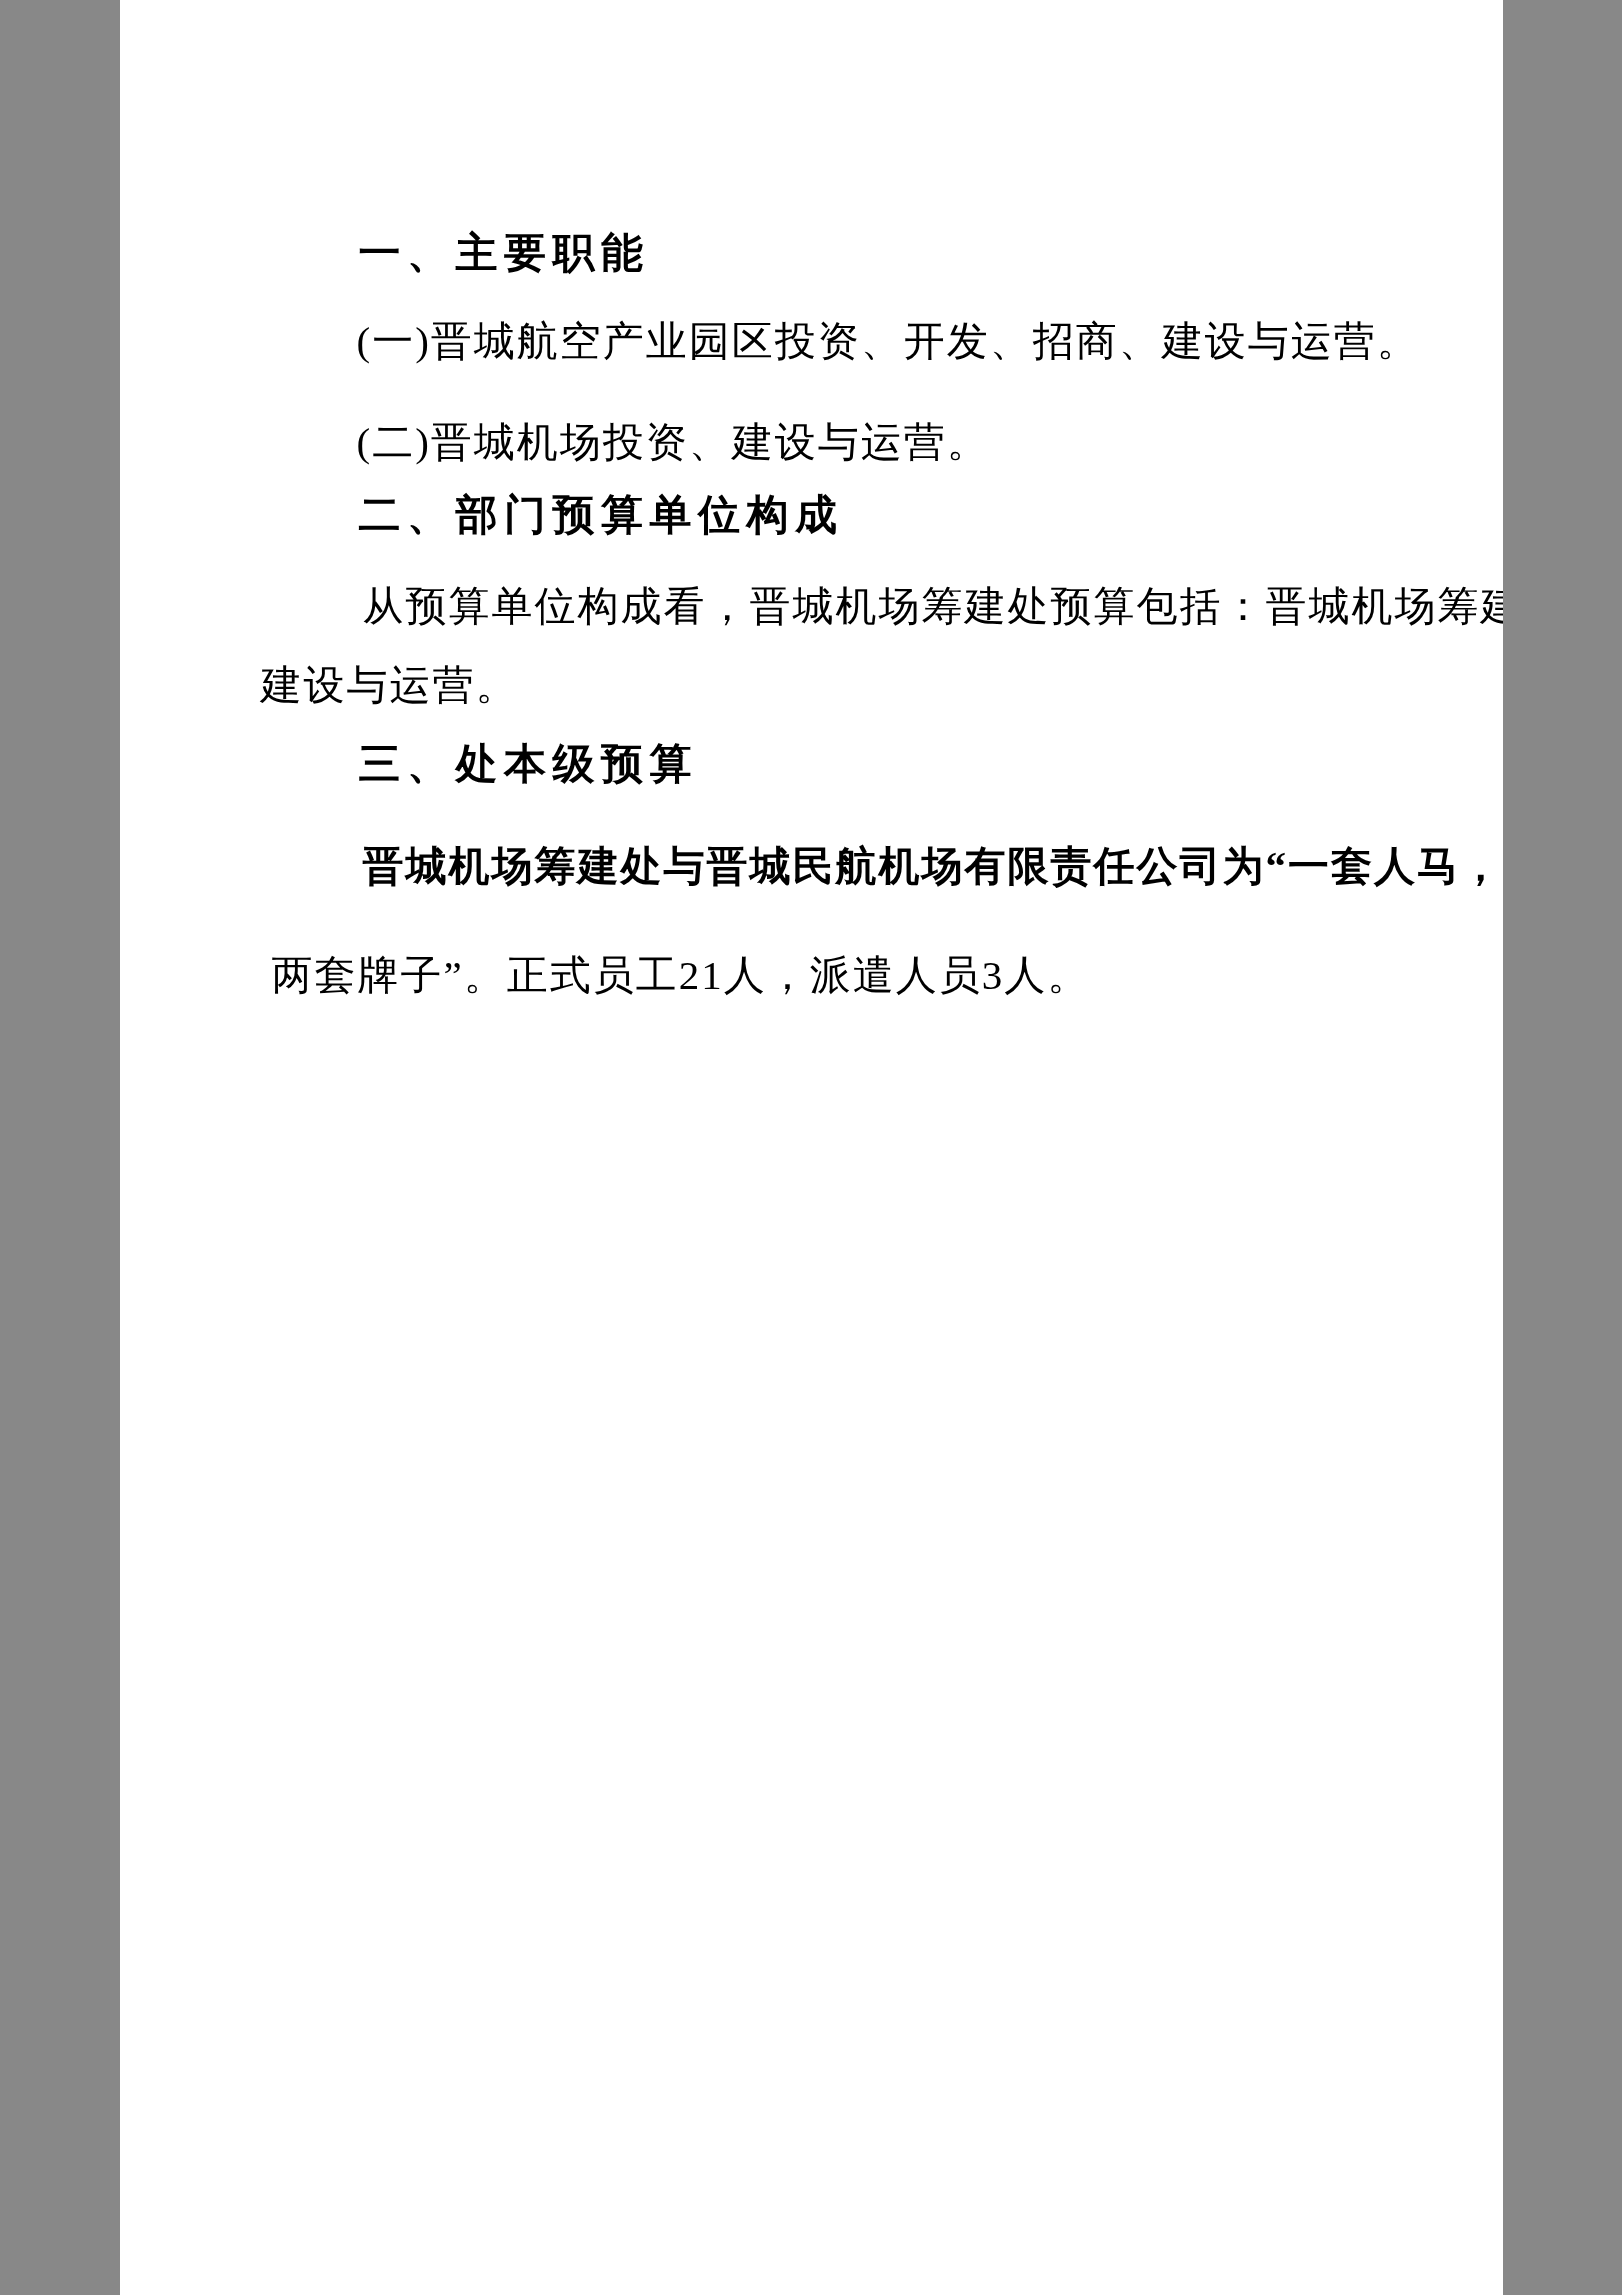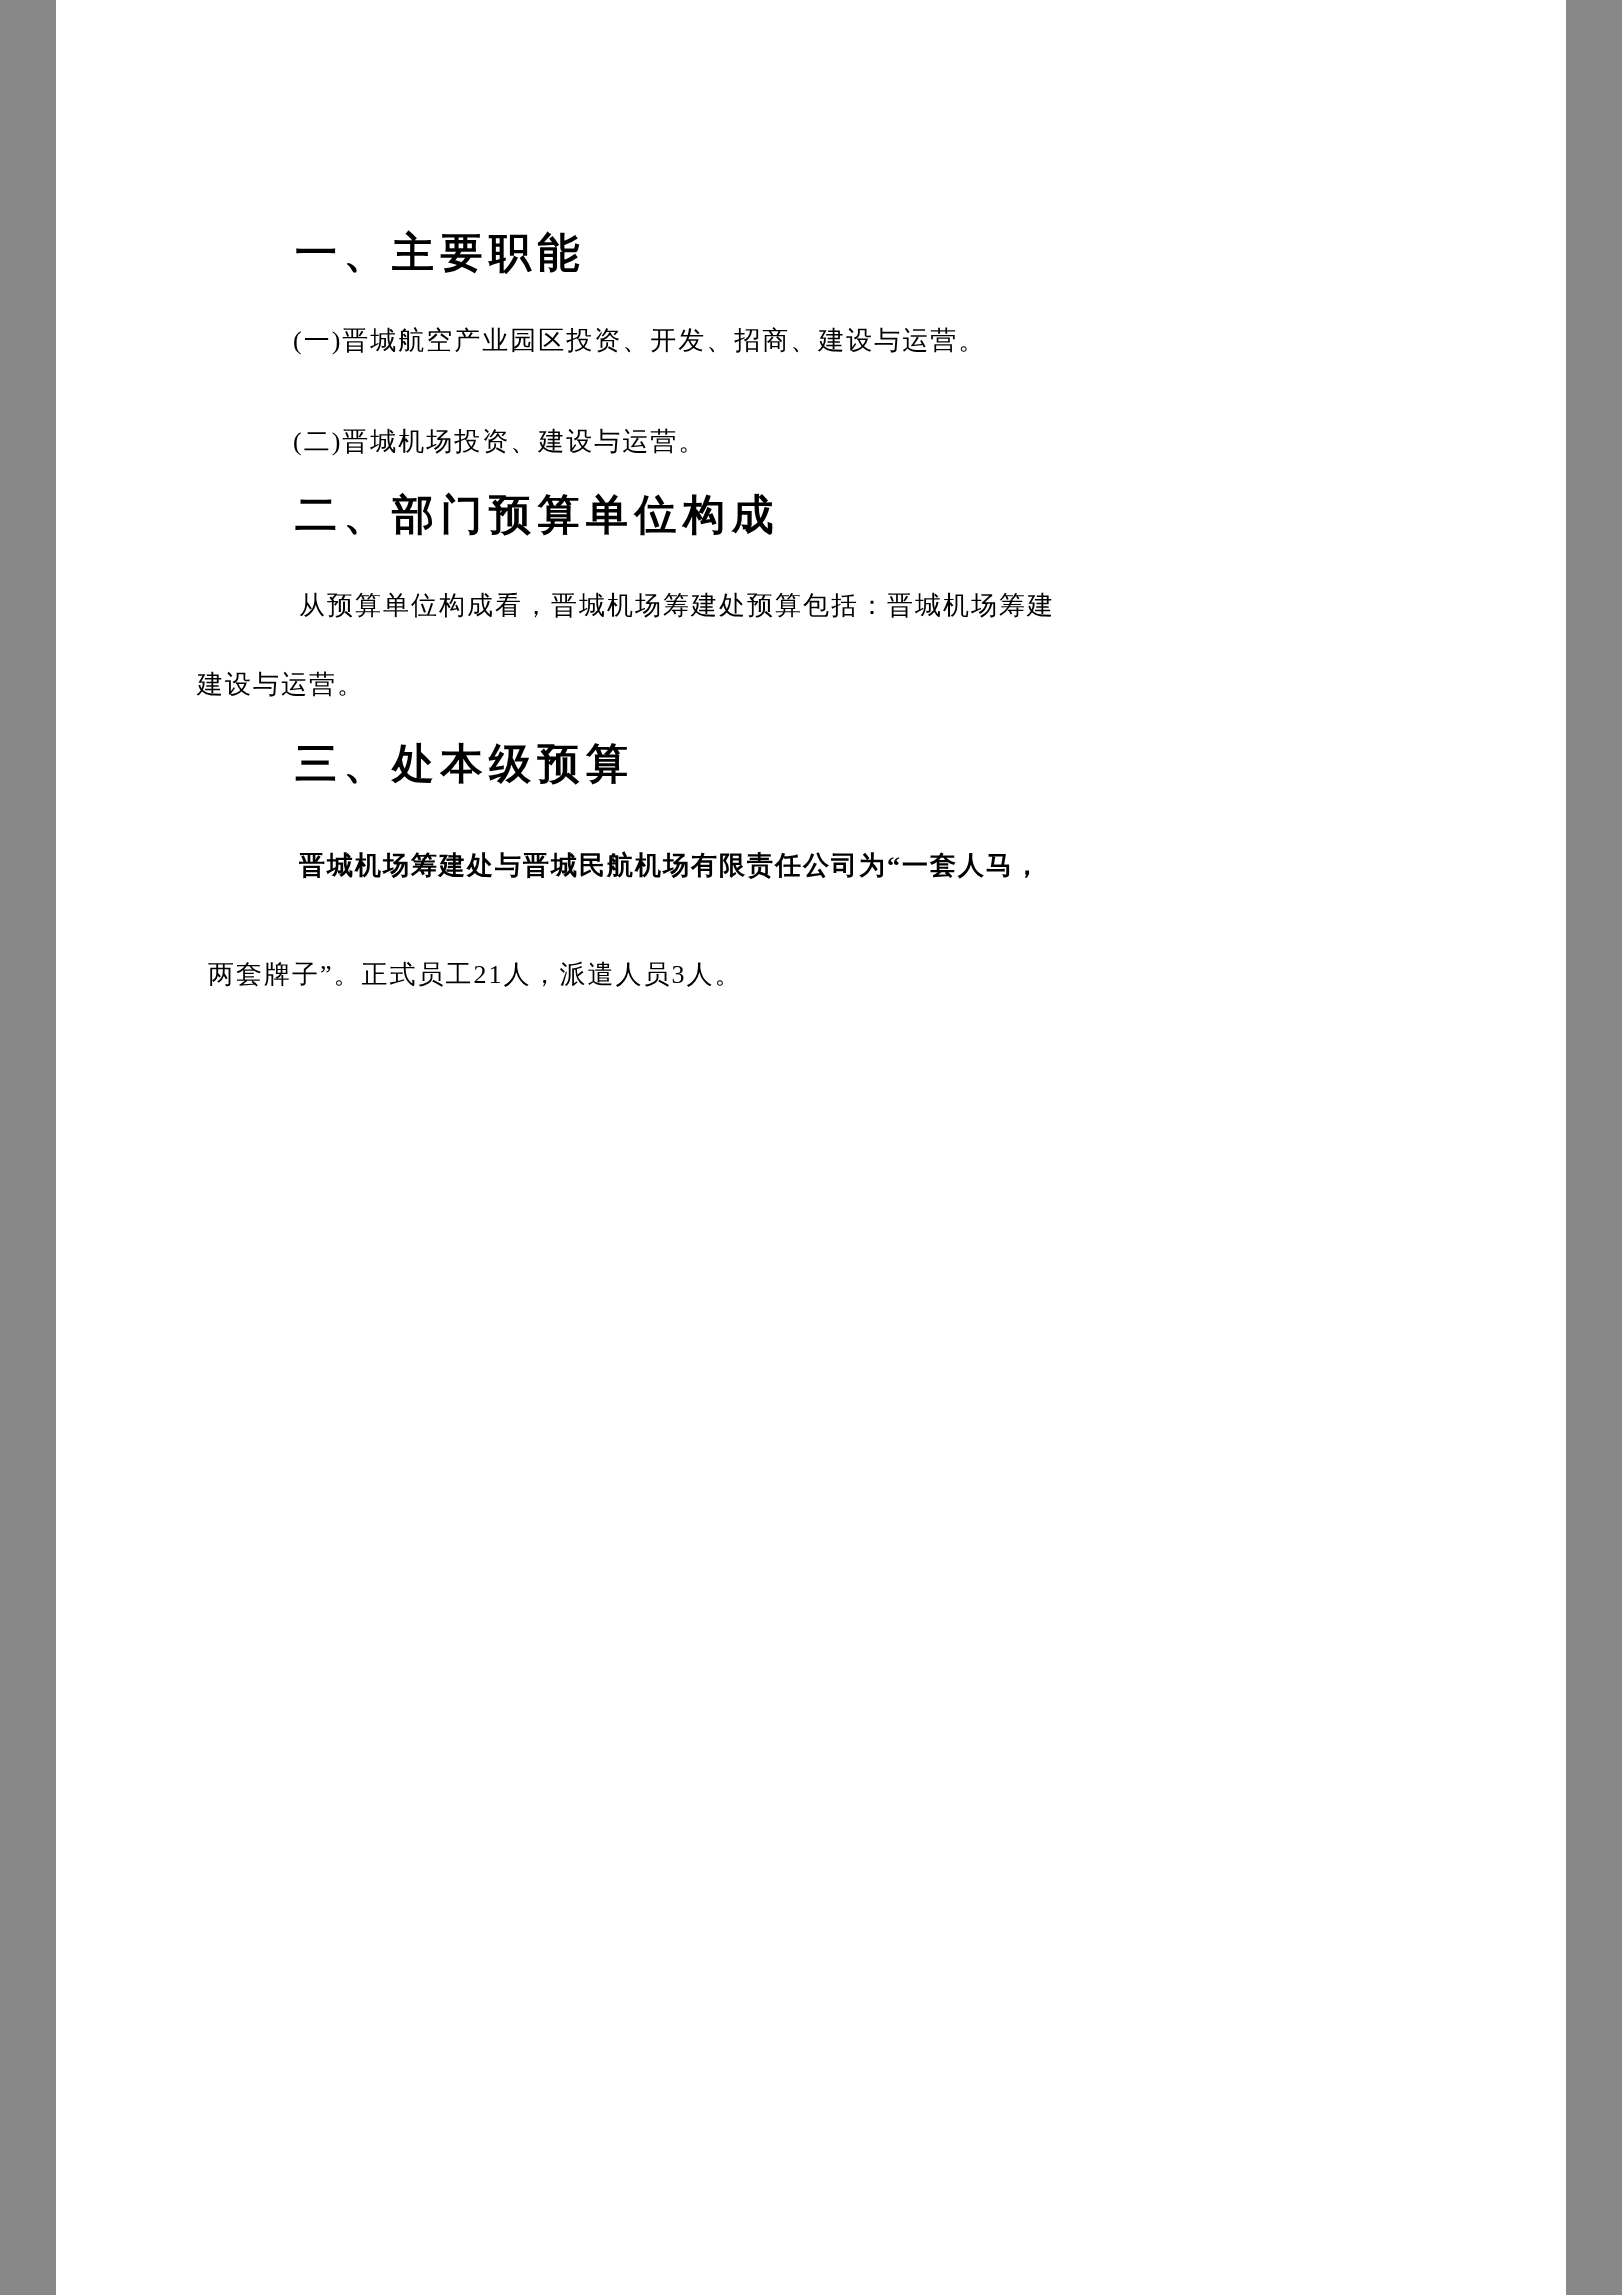--- a/index.html
+++ b/index.html
@@ -2,42 +2,42 @@
 <html style="font-size:10.5px"><head>
 <meta charset="utf-8">
 <style>
   html, body {
     margin: 0;
     padding: 0;
     background: #888;
   }
   .page {
     position: relative;
-    width: 1510px;
+    width: 1383px;
     height: 2295px;
     background: #ffffff;
     margin: 0 auto;
     overflow: hidden;
   }
   .line {
     position: absolute;
     white-space: nowrap;
     color: #000000;
   }
   .heading-line {
     font-family: "Liberation Sans", "DejaVu Sans", sans-serif;
     font-weight: 700;
     font-size: 42px;
     line-height: 43px;
     letter-spacing: 6.5px;
   }
   .body-line {
     font-family: "Liberation Serif", "DejaVu Serif", serif;
     font-weight: 400;
-    font-size: 26px;
+    font-size: 41px;
     line-height: 42px;
     letter-spacing: 2px;
   }
 </style>
 </head>
 <body>
 
 <div class="page">
 
   <div class="line heading-line" style="left:239px; top:231px;">一、主要职能</div>

